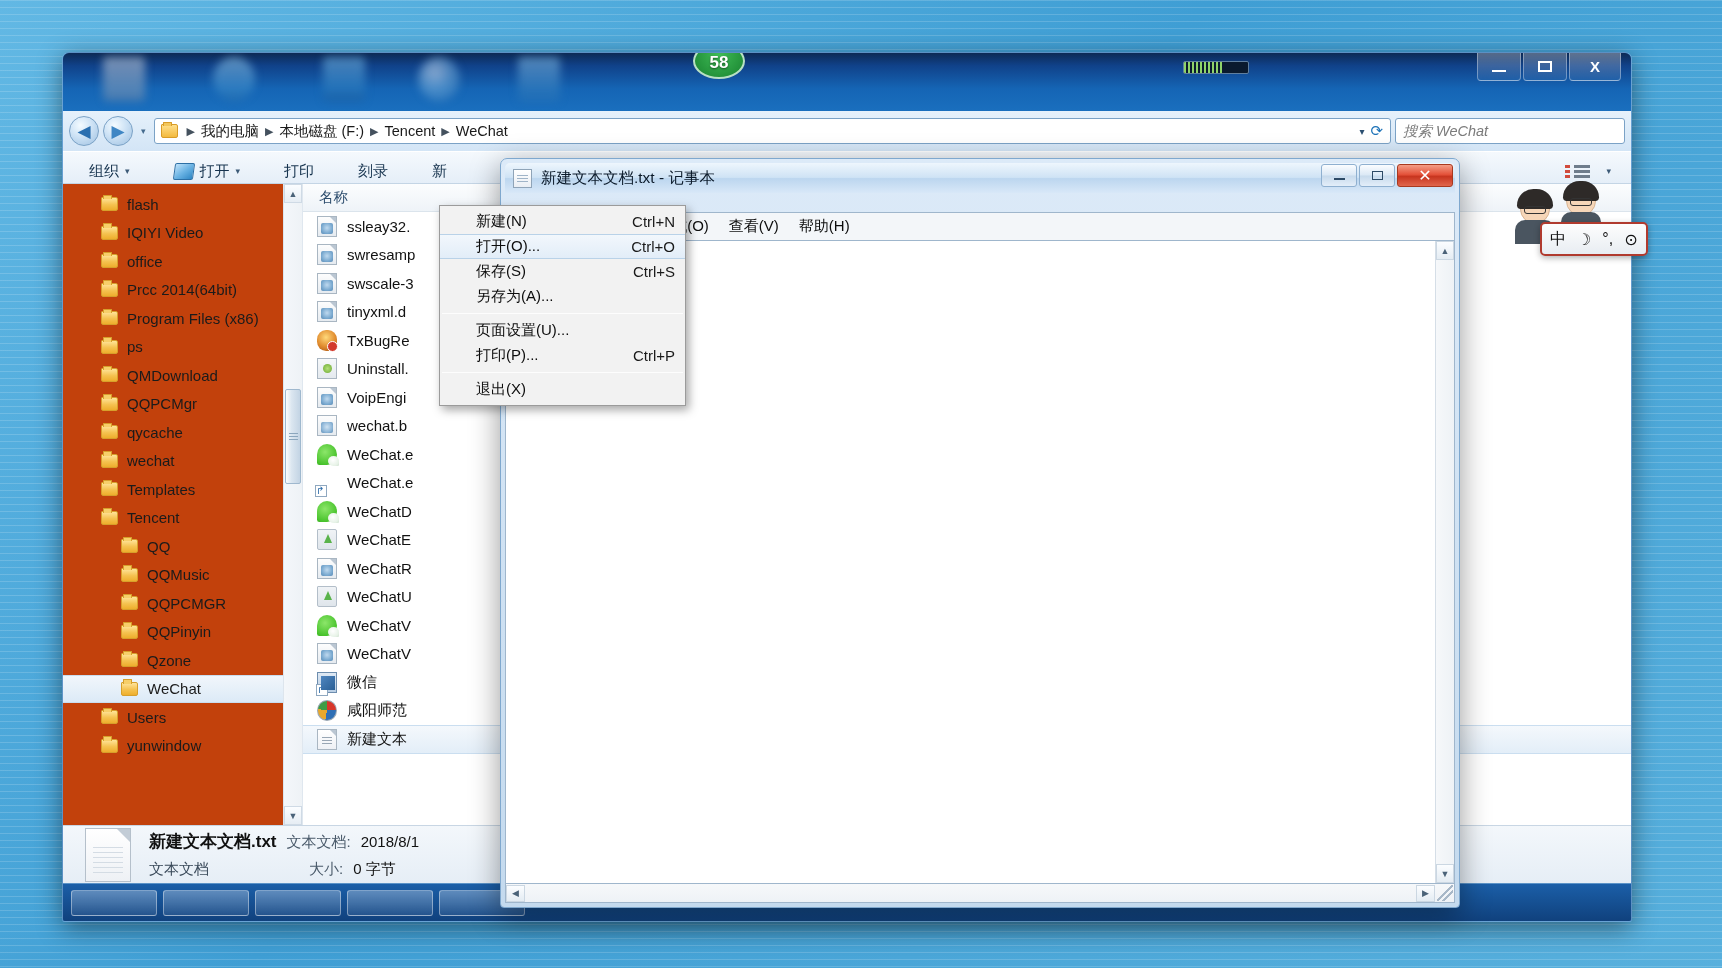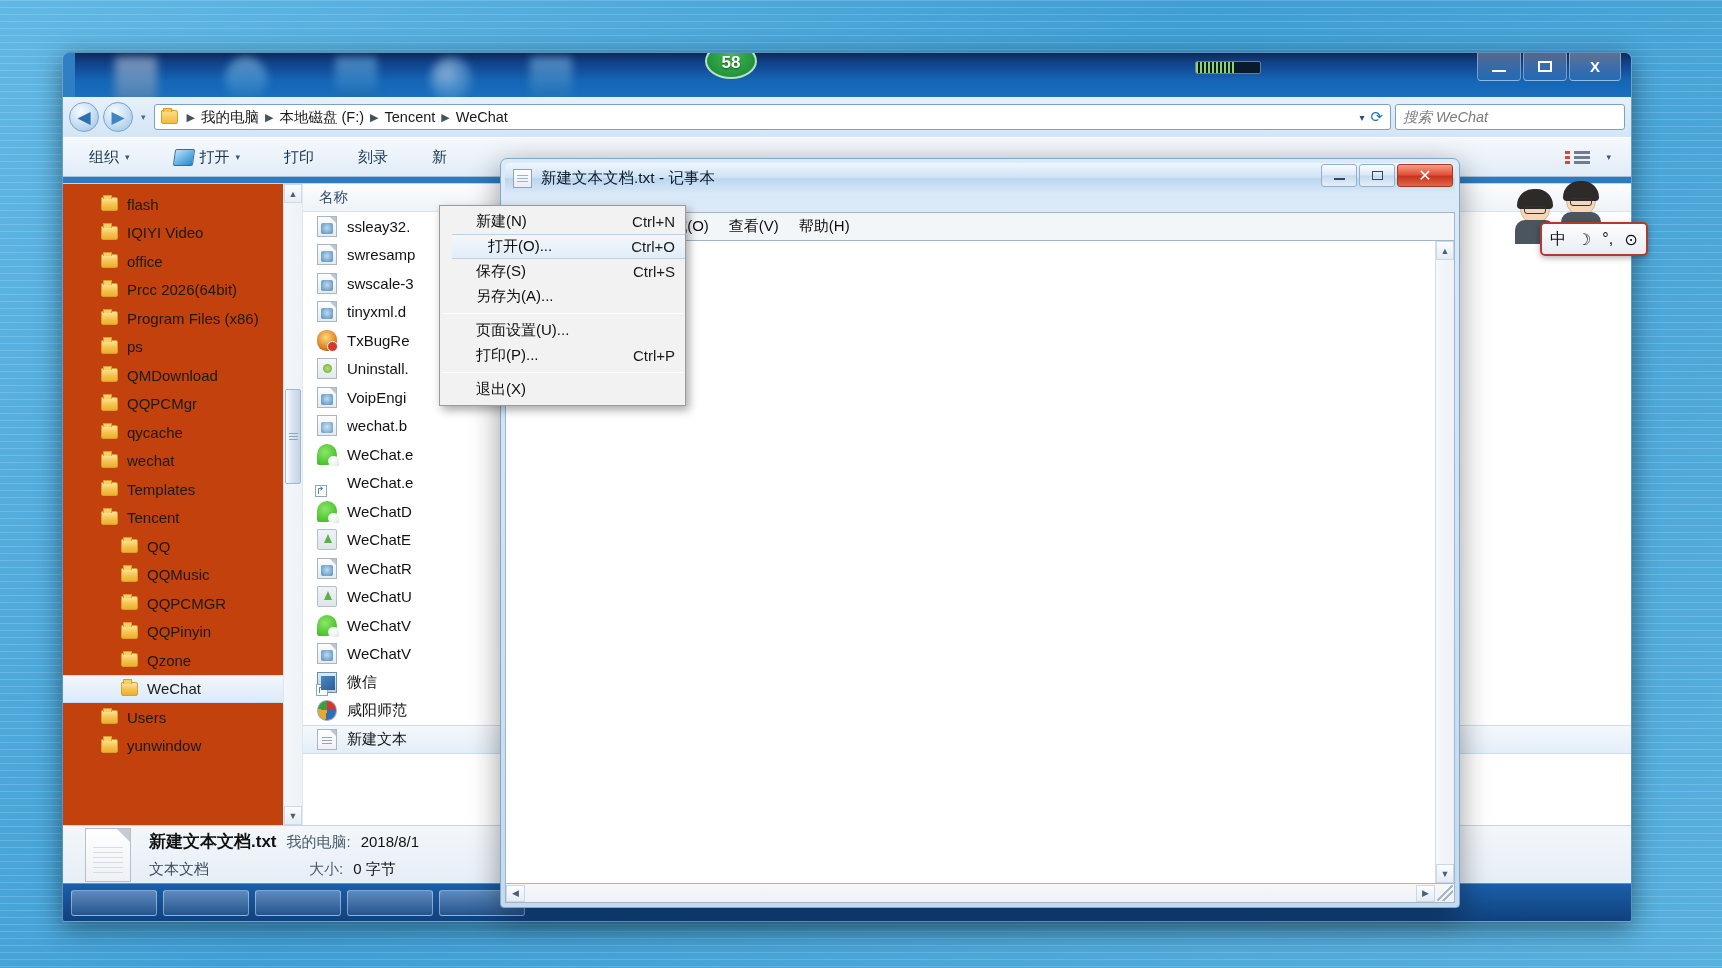--- a/index.html
+++ b/index.html
@@ -21,24 +21,23 @@
     left: 62px; top: 52px;
     width: 1570px; height: 870px;
     background: linear-gradient(180deg, #2f7fc4 0%, #1d66ad 100%);
     border-radius: 7px 7px 3px 3px;
     box-shadow: 0 6px 26px rgba(0,0,0,0.45);
     border: 1px solid rgba(255,255,255,0.28);
     overflow: hidden;
   }
   .explorer-titlebar {
     position: relative;
-    height: 44px;
+    height: 58px;
     background: linear-gradient(180deg, #0d2a55 0%, #10428a 22%, #1565b5 62%, #1a6fbe 100%);
     overflow: hidden;
-    margin-left: 12px;
   }
   
   .ghost-icon {
     position: absolute; top: 4px;
     width: 42px; height: 44px;
     filter: blur(4px); opacity: 0.55;
   }
   .ghost-icon i {
     display:block; width:100%; height:100%;
     background: linear-gradient(180deg,#cfd8e2 0%, #8fa6c0 60%, #6d88a8 100%);
@@ -554,21 +553,20 @@
     height: 25px;
     display: flex; align-items: center;
     font-size: 15px; color: #0d0d0d;
     padding: 0 10px 0 36px;
     position: relative;
   }
   .fm-item.hl {
     background: linear-gradient(180deg,#f2f7fc 0%, #e2edf8 100%);
     border-top: 1px solid #b9d2e8;
     border-bottom: 1px solid #b9d2e8;
-    margin-left: 12px;
   }
   .fm-shortcut { margin-left: auto; color: #1a1a1a; font-size: 15px; }
   .fm-sep { height:1px; background:#d2d2d2; margin: 4px 2px 4px 2px; border-bottom:1px solid #fdfdfd; }
 
   
   .ime-bar {
     position: absolute;
     left: 1540px; top: 222px;
     height: 34px;
     padding: 0 8px;
@@ -693,21 +691,21 @@
           <div class="tree-item">
             <span class="folder-ico"></span>
             <span>IQIYI Video</span>
           </div>
           <div class="tree-item">
             <span class="folder-ico"></span>
             <span>office</span>
           </div>
           <div class="tree-item">
             <span class="folder-ico"></span>
-            <span>Prcc 2026(64bit)</span>
+            <span>Prcc 2014(64bit)</span>
           </div>
           <div class="tree-item">
             <span class="folder-ico"></span>
             <span>Program Files (x86)</span>
           </div>
           <div class="tree-item">
             <span class="folder-ico"></span>
             <span>ps</span>
           </div>
           <div class="tree-item">
@@ -886,21 +884,21 @@
 
   </div>
 
   <div class="details-bar">
     <div class="details-ico">
         <i></i>
       </div>
     <div class="details-text">
       <div class="details-line">
         <span class="dl-name">新建文本文档.txt</span>
-        <span class="dl-label">我的电脑:</span>
+        <span class="dl-label">文本文档:</span>
         <span class="dl-val">2018/8/1</span>
       </div>
       <div class="details-line">
         <span class="dl-type">文本文档</span>
         <span class="dl-label">大小:</span>
         <span class="dl-val">0 字节</span>
       </div>
     </div>
   </div>
 

